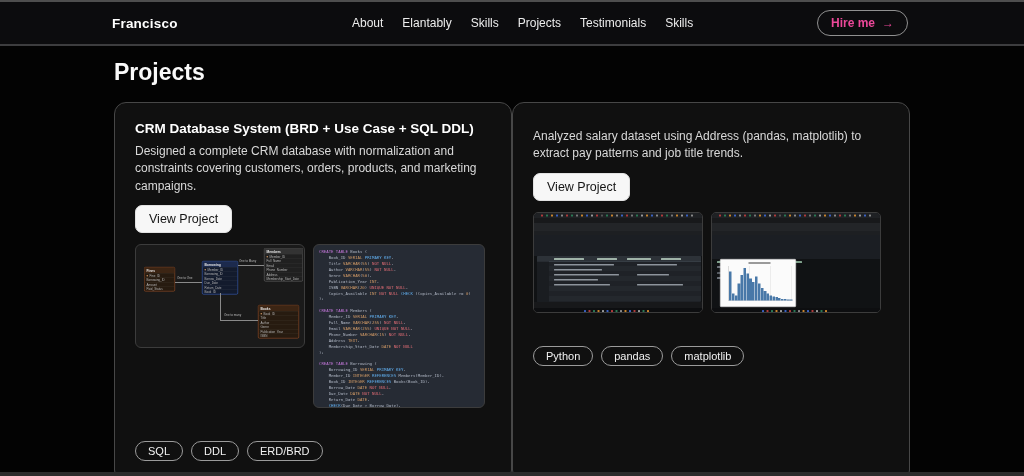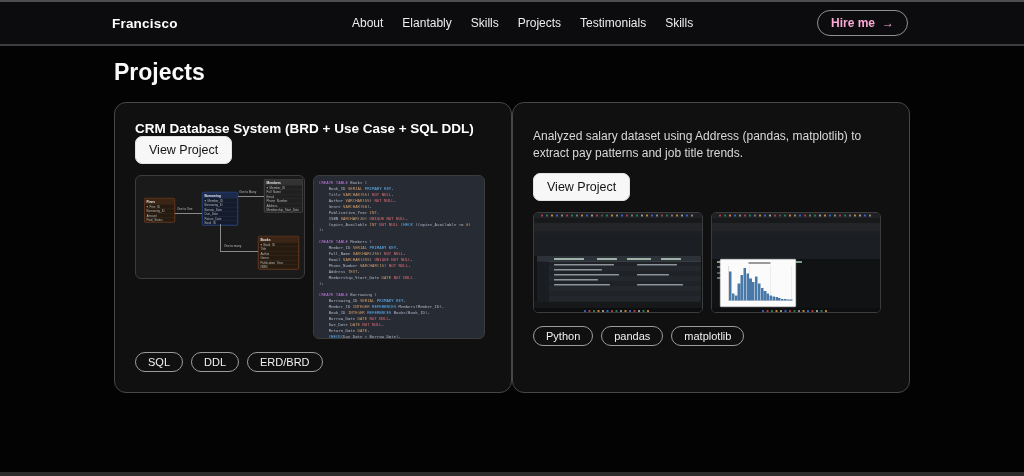--- a/index.html
+++ b/index.html
@@ -23,21 +23,21 @@
   }
   .nav-links {
     position:absolute; left:352px; top:50%; transform:translateY(-50%);
     display:flex; gap:19px;
   }
   .nav-links span { color:#ededed; font-size:12px; cursor:pointer; }
   .hire-btn {
     position:absolute; right:116px; top:50%; transform:translateY(-50%);
     display:flex; align-items:center; gap:7px;
     border:1px solid #909090; border-radius:15px;
-    padding:5px 13px; color:#f9a8d4; font-size:12px; font-weight:600;
+    padding:5px 13px; color:#ec4899; font-size:12px; font-weight:600;
     background:transparent; cursor:pointer;
   }
   
   .main { width:796px; margin:0 auto; }
   .page-title { color:#fafafa; font-size:23px; font-weight:bold; margin:13px 0 16px; }
   .grid { display:grid; grid-template-columns:1fr 1fr; }
   .card {
     background:#101010; border:1px solid #474747; border-radius:12px;
     padding:18px 20px 20px;
   }
@@ -45,21 +45,21 @@
   .card-desc { color:#d9d9d9; font-size:12px; line-height:1.45; margin:7px 0 10px; }
   .view-btn {
     display:inline-block; background:#f7f7f7; color:#141414;
     border:1px solid #e2e2e2; border-radius:7px;
     font-size:12.5px; padding:6px 13px; margin-bottom:11px; cursor:pointer;
   }
   .imgs { display:flex; gap:8px; align-items:flex-start; margin-bottom:13px; }
   .tags { display:flex; gap:8px; }
   .tag {
     border:1px solid #9b9b9b; border-radius:13px; padding:3px 12px;
-    font-size:11px; color:#f2f2f2; white-space:nowrap;
+    font-size:11px; color:#f2f2f2; white-space:nowrap;margin-top:20px;
   }
   
   .erd-thumb {
     width:170px; height:104px; background:#1a1a1a; border:1px solid #3c3c3c;
     border-radius:6px; position:relative; overflow:hidden; cursor:pointer;
   }
   .erd-inner { position:absolute; left:0; top:0; width:340px; height:208px;
     transform:scale(.5); transform-origin:0 0; }
   .erd-table { position:absolute; border-radius:3px; overflow:hidden; }
   .erd-head { height:11px; display:flex; align-items:center; padding:0 4px;
@@ -171,20 +171,21 @@
   </div>
 </nav>
 
 <main class="main">
   <h1 class="page-title">Projects</h1>
 
   <div class="grid">
 
     <section class="card">
       <div class="card-title">CRM Database System (BRD + Use Case + SQL DDL)</div>
+      <p class="card-desc">Designed a complete CRM database with normalization and constraints covering customers, orders, products, and marketing campaigns.</p>
       <span class="view-btn">View Project</span>
 
       <div class="imgs">
 
         <div class="erd-thumb">
           <div class="erd-inner">
             <div class="erd-table ent-orange" style="left:16px;top:44px;width:62px">
               <div class="erd-head">Fines</div>
               <div>
                   <div class="erd-row">

